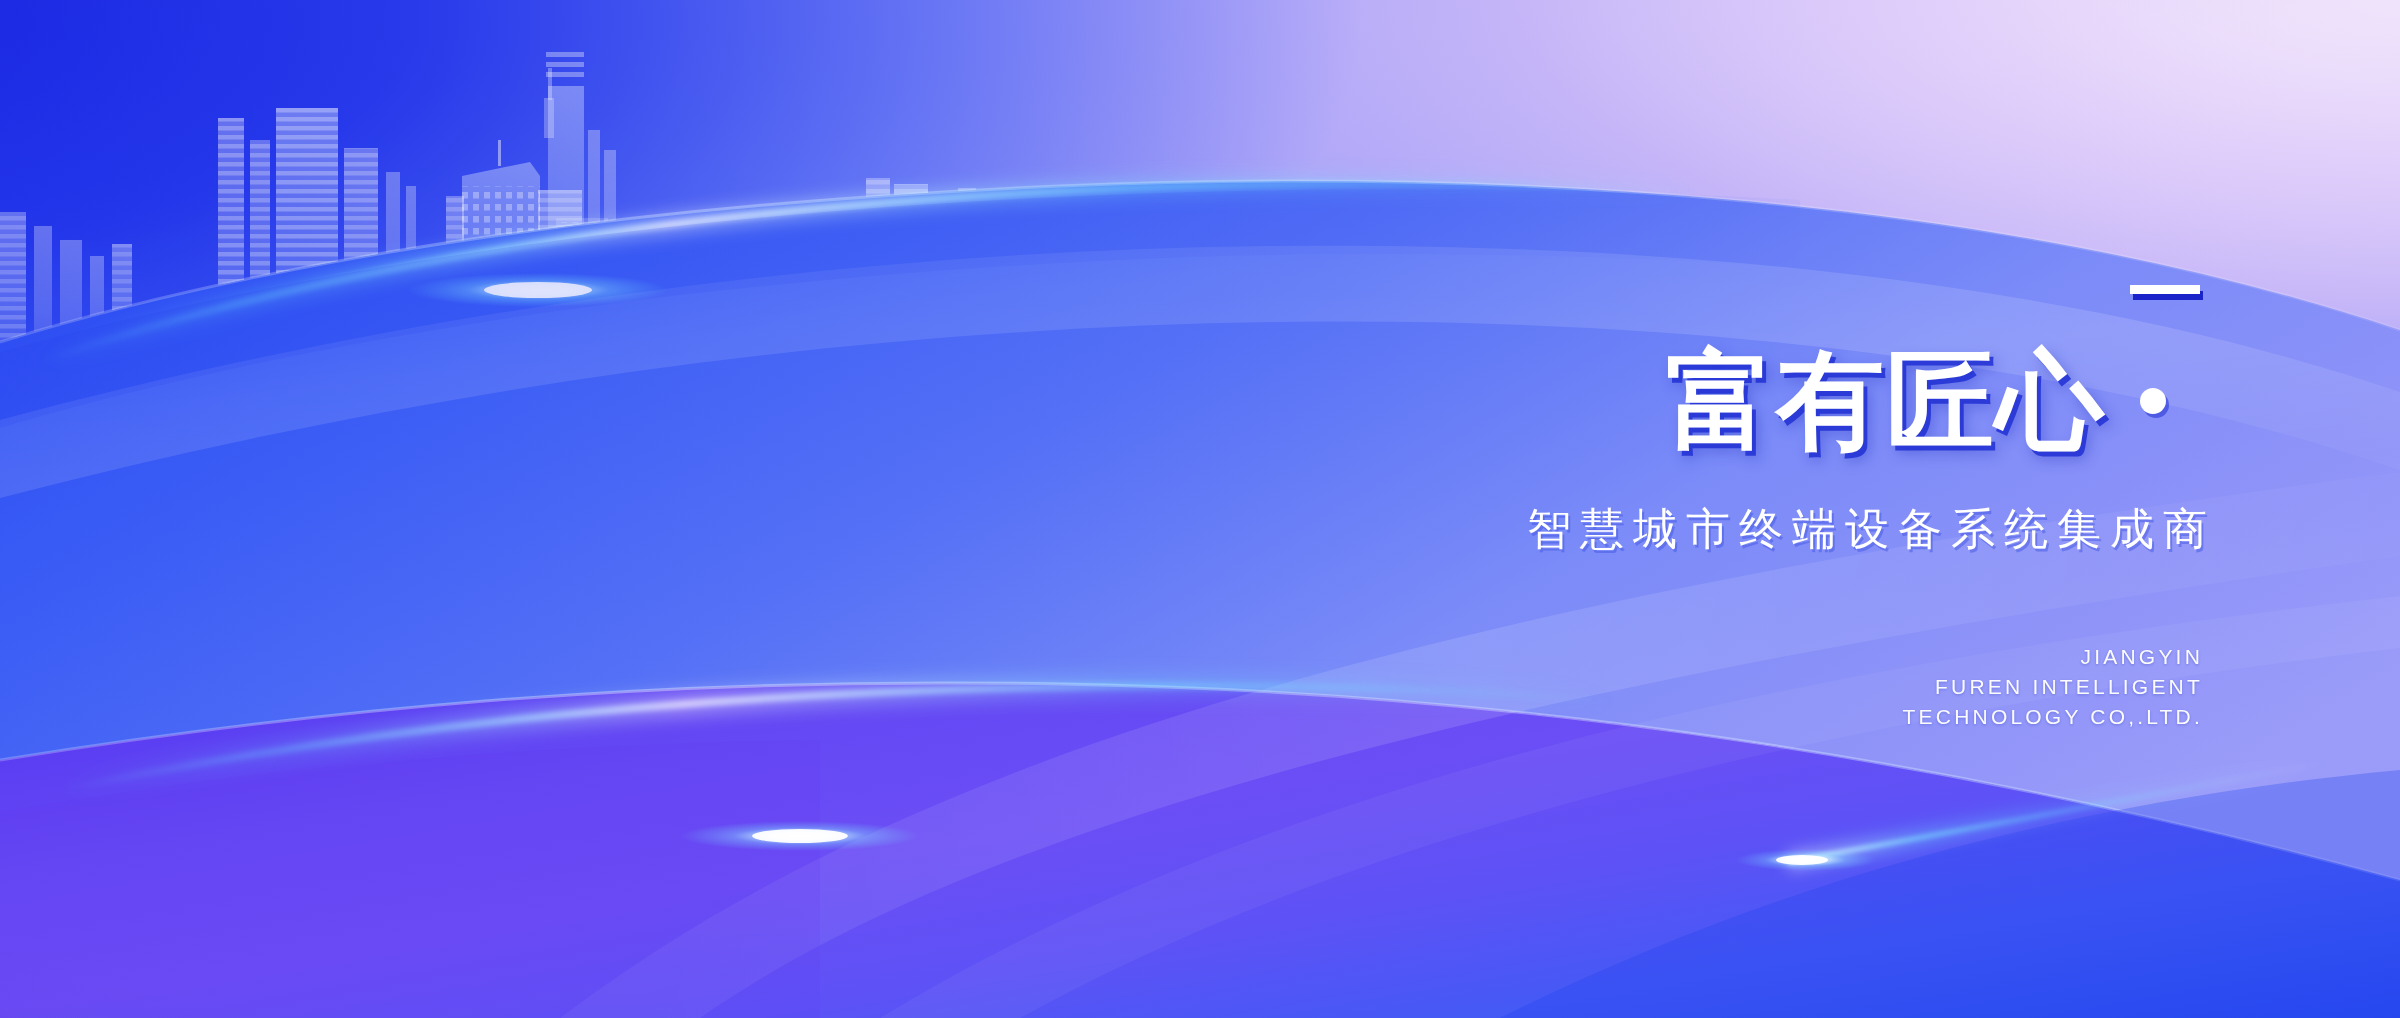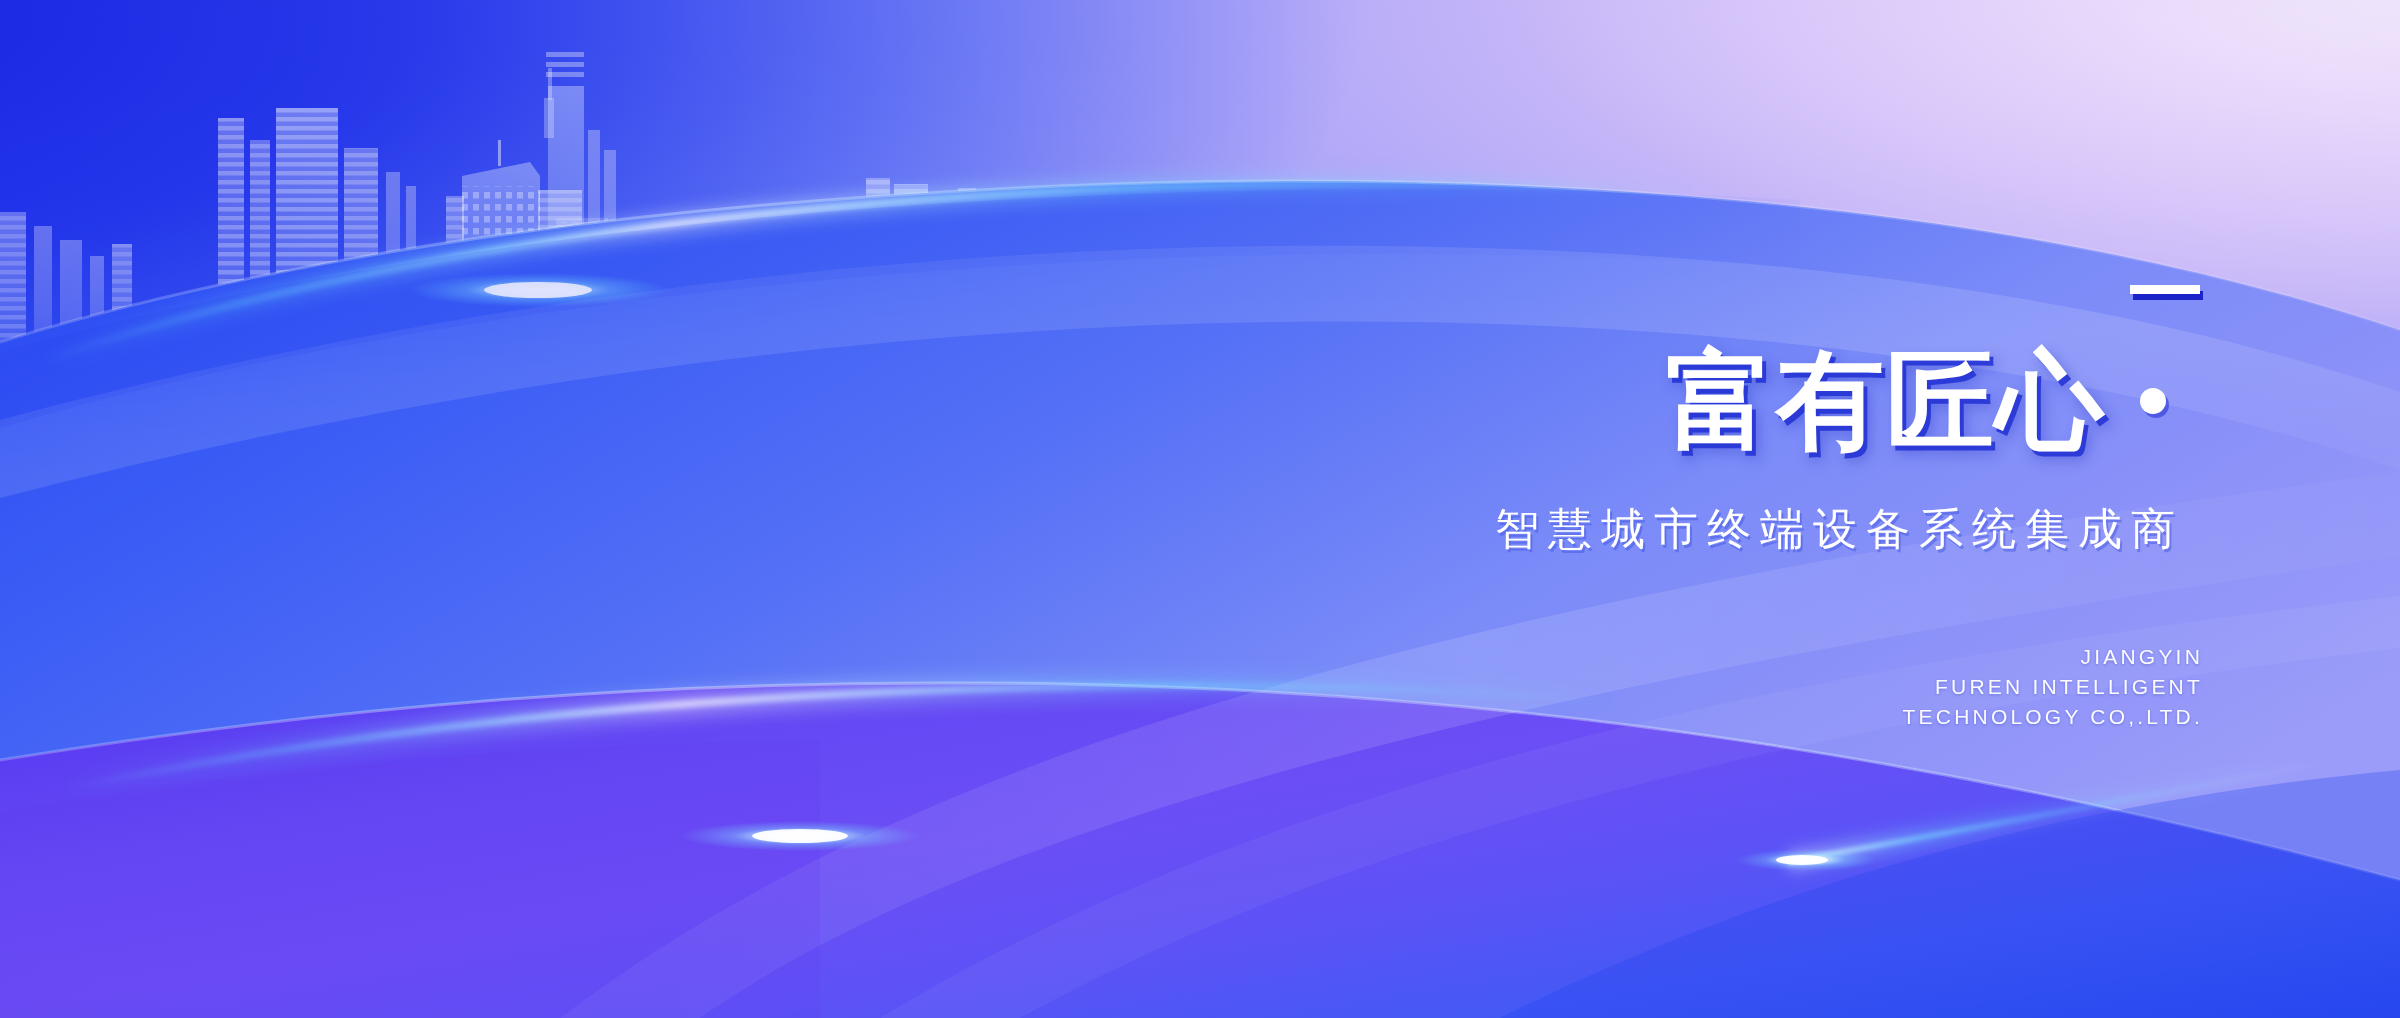--- a/index.html
+++ b/index.html
@@ -92,21 +92,21 @@
     width: 26px;
     height: 26px;
     margin: 0 34px;
     border-radius: 50%;
     background: #ffffff;
     box-shadow: 3px 4px 0 rgba(33,48,212,0.55);
     flex: 0 0 auto;
   }
   #subtitle {
     position: absolute;
-    right: 216px;
+    right: 184px;
     top: 500px;
     white-space: nowrap;
     color: #ffffff;
     font-size: 44px;
     font-weight: normal;
     letter-spacing: 9px;
     text-indent: 9px;
     text-shadow: 2px 3px 0 rgba(60,80,225,0.45);
   }
   #company {

